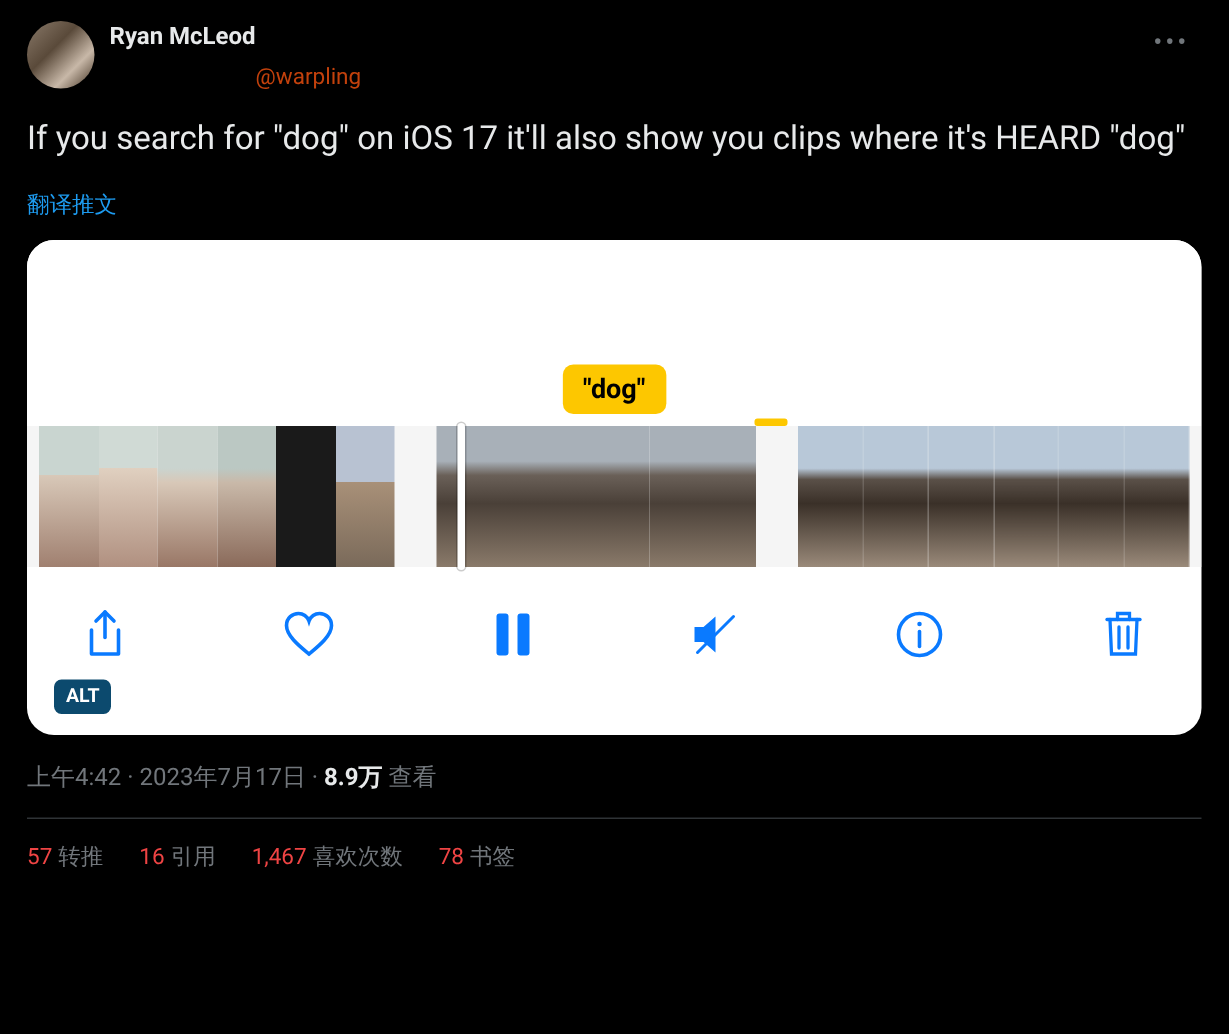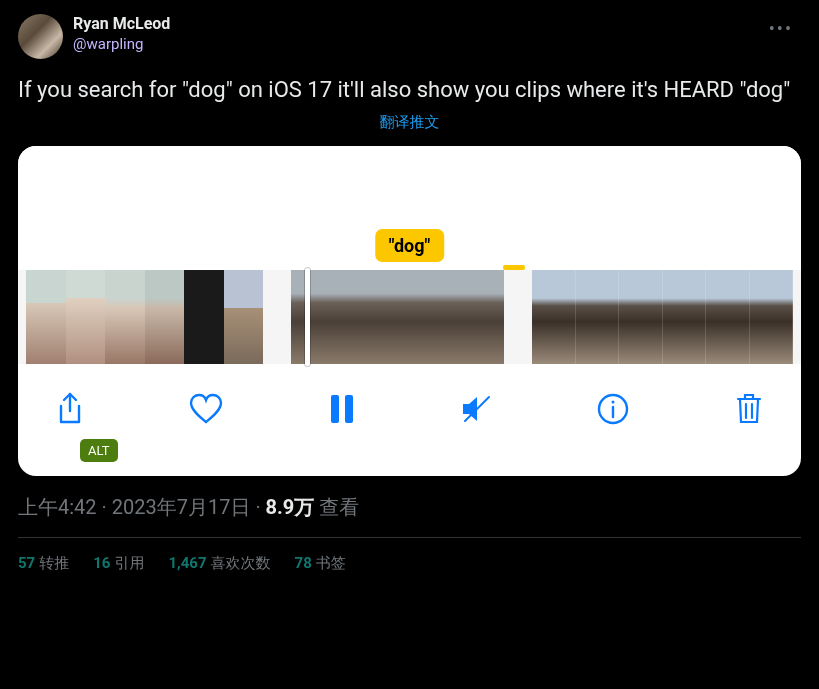--- a/index.html
+++ b/index.html
@@ -22,52 +22,51 @@
     }
     .avatar {
       width: 45px;
       height: 45px;
       border-radius: 50%;
       background: linear-gradient(135deg, #8a7a6a 0%, #5a4a3a 40%, #c8b8a8 70%, #3a2a1a 100%);
       flex-shrink: 0;
     }
     .user-info {
       display: flex;
-      flex-direction: column;
       line-height: 1.3;
     }
     .display-name {
       font-weight: 700;
       font-size: 16px;
       color: #e7e9ea;
     }
     .handle {
       font-size: 15px;
-      color: #c4b5fd;
+      color: #c2410c;
+      margin-top: 28px;
     }
     .more-icon {
       position: absolute;
       right: 0;
       top: 0;
       color: #71767b;
       font-size: 18px;
       padding: 4px 8px;
       letter-spacing: 2px;
     }
     .tweet-text {
       margin-top: 16px;
       font-size: 22px;
       line-height: 1.35;
       color: #e7e9ea;
     }
     .translate-link {
-      margin-top: 8px;
+      margin-top: 20px;
       font-size: 15px;
       color: #1d9bf0;
-      text-align: center;
     }
     .media-card {
       margin-top: 14px;
       background: #fff;
       border-radius: 18px;
       overflow: hidden;
       position: relative;
       height: 330px;
     }
     .media-top {
@@ -145,52 +144,51 @@
       width: 40px;
       height: 40px;
       display: flex;
       align-items: center;
       justify-content: center;
     }
     .alt-badge {
       position: absolute;
       left: 18px;
       bottom: 14px;
-      background: #4d7c0f;
+      background: #0c4a6e;
       color: #fff;
-      font-weight: 400;
+      font-weight: 700;
       font-size: 13px;
       padding: 4px 8px;
       border-radius: 5px;
-      margin-left: 44px;
     }
     .meta-line {
       margin-top: 18px;
-      font-size: 20px;
+      font-size: 16px;
       color: #71767b;
     }
     .meta-line .views-count {
       color: #e7e9ea;
       font-weight: 700;
     }
     .divider {
       margin-top: 16px;
       border: none;
       border-top: 1px solid #2f3336;
     }
     .stats {
       display: flex;
       gap: 24px;
       margin-top: 16px;
       font-size: 15px;
       color: #71767b;
     }
     .stats .count {
-      color: #0f766e;
-      font-weight: 700;
+      color: #ef4444;
+      font-weight: 400;
       margin-right: 4px;
     }
   </style>
 </head>
 <body>
 
 <div class="tweet">
   <div class="header">
     <div class="avatar"></div>
     <div class="user-info">

